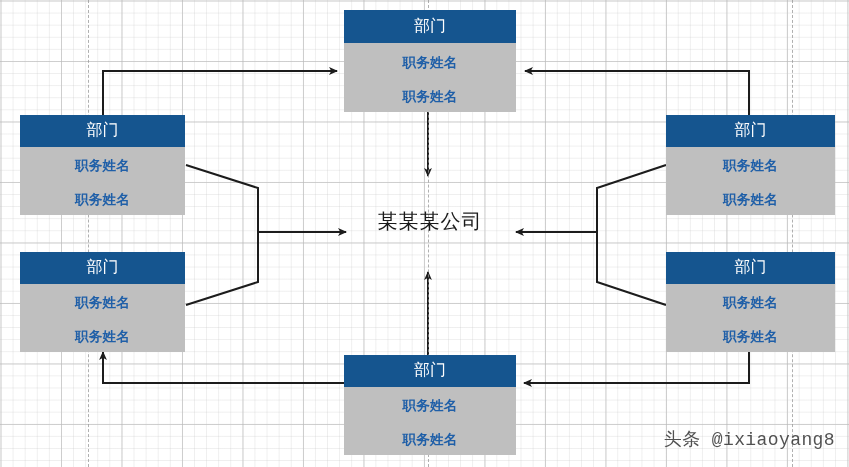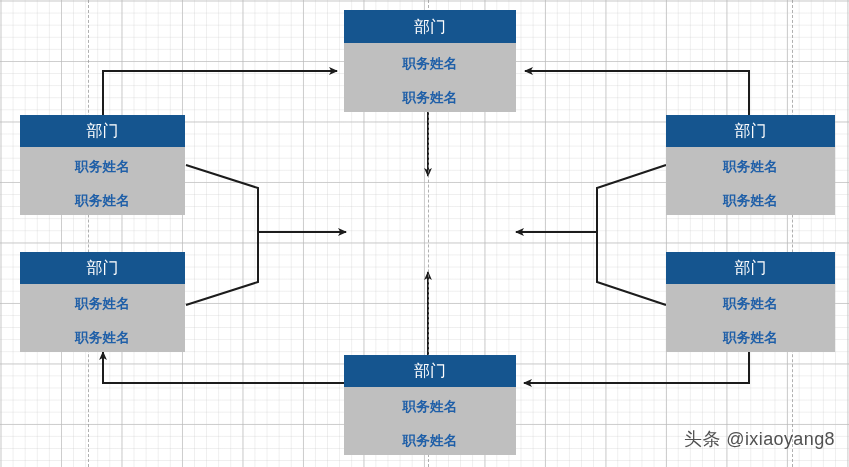--- a/index.html
+++ b/index.html
@@ -17,21 +17,21 @@
       linear-gradient(to right, rgba(200,200,200,0.30) 1px, transparent 1px),
       linear-gradient(to bottom, rgba(200,200,200,0.30) 1px, transparent 1px),
       linear-gradient(to right, rgba(170,170,170,0.55) 1px, transparent 1px),
       linear-gradient(to bottom, rgba(170,170,170,0.55) 1px, transparent 1px);
     background-size:
       12.1px 12.1px,
       12.1px 12.1px,
       60.5px 60.5px,
       60.5px 60.5px;
     background-position: 0.5px 0.5px, 0.5px 0.5px, 0.5px 0.5px, 0.5px 0.5px;
-    font-family: Liberation Sans, sans-serif;
+    font-family: Liberation Mono, monospace;
   }
   #wires {
     position: absolute;
     left: 0; top: 0;
     width: 849px;
     height: 467px;
     pointer-events: none;
   }
   .dept-box {
     position: absolute;
@@ -176,16 +176,17 @@
   </div>
 
   <div class="dept-box" style="left:344px; top:355px; width:172px; height:100px;">
     <div class="dept-head" style="height:32px;">部门</div>
     <div class="dept-body" style="height:68px;">
       <div class="dept-row">职务姓名</div>
       <div class="dept-row">职务姓名</div>
     </div>
   </div>
 
+  <div id="center-label">某某某公司</div>
 
   <div id="watermark">头条 @ixiaoyang8</div>
 
 </div>
 
 </body></html>

